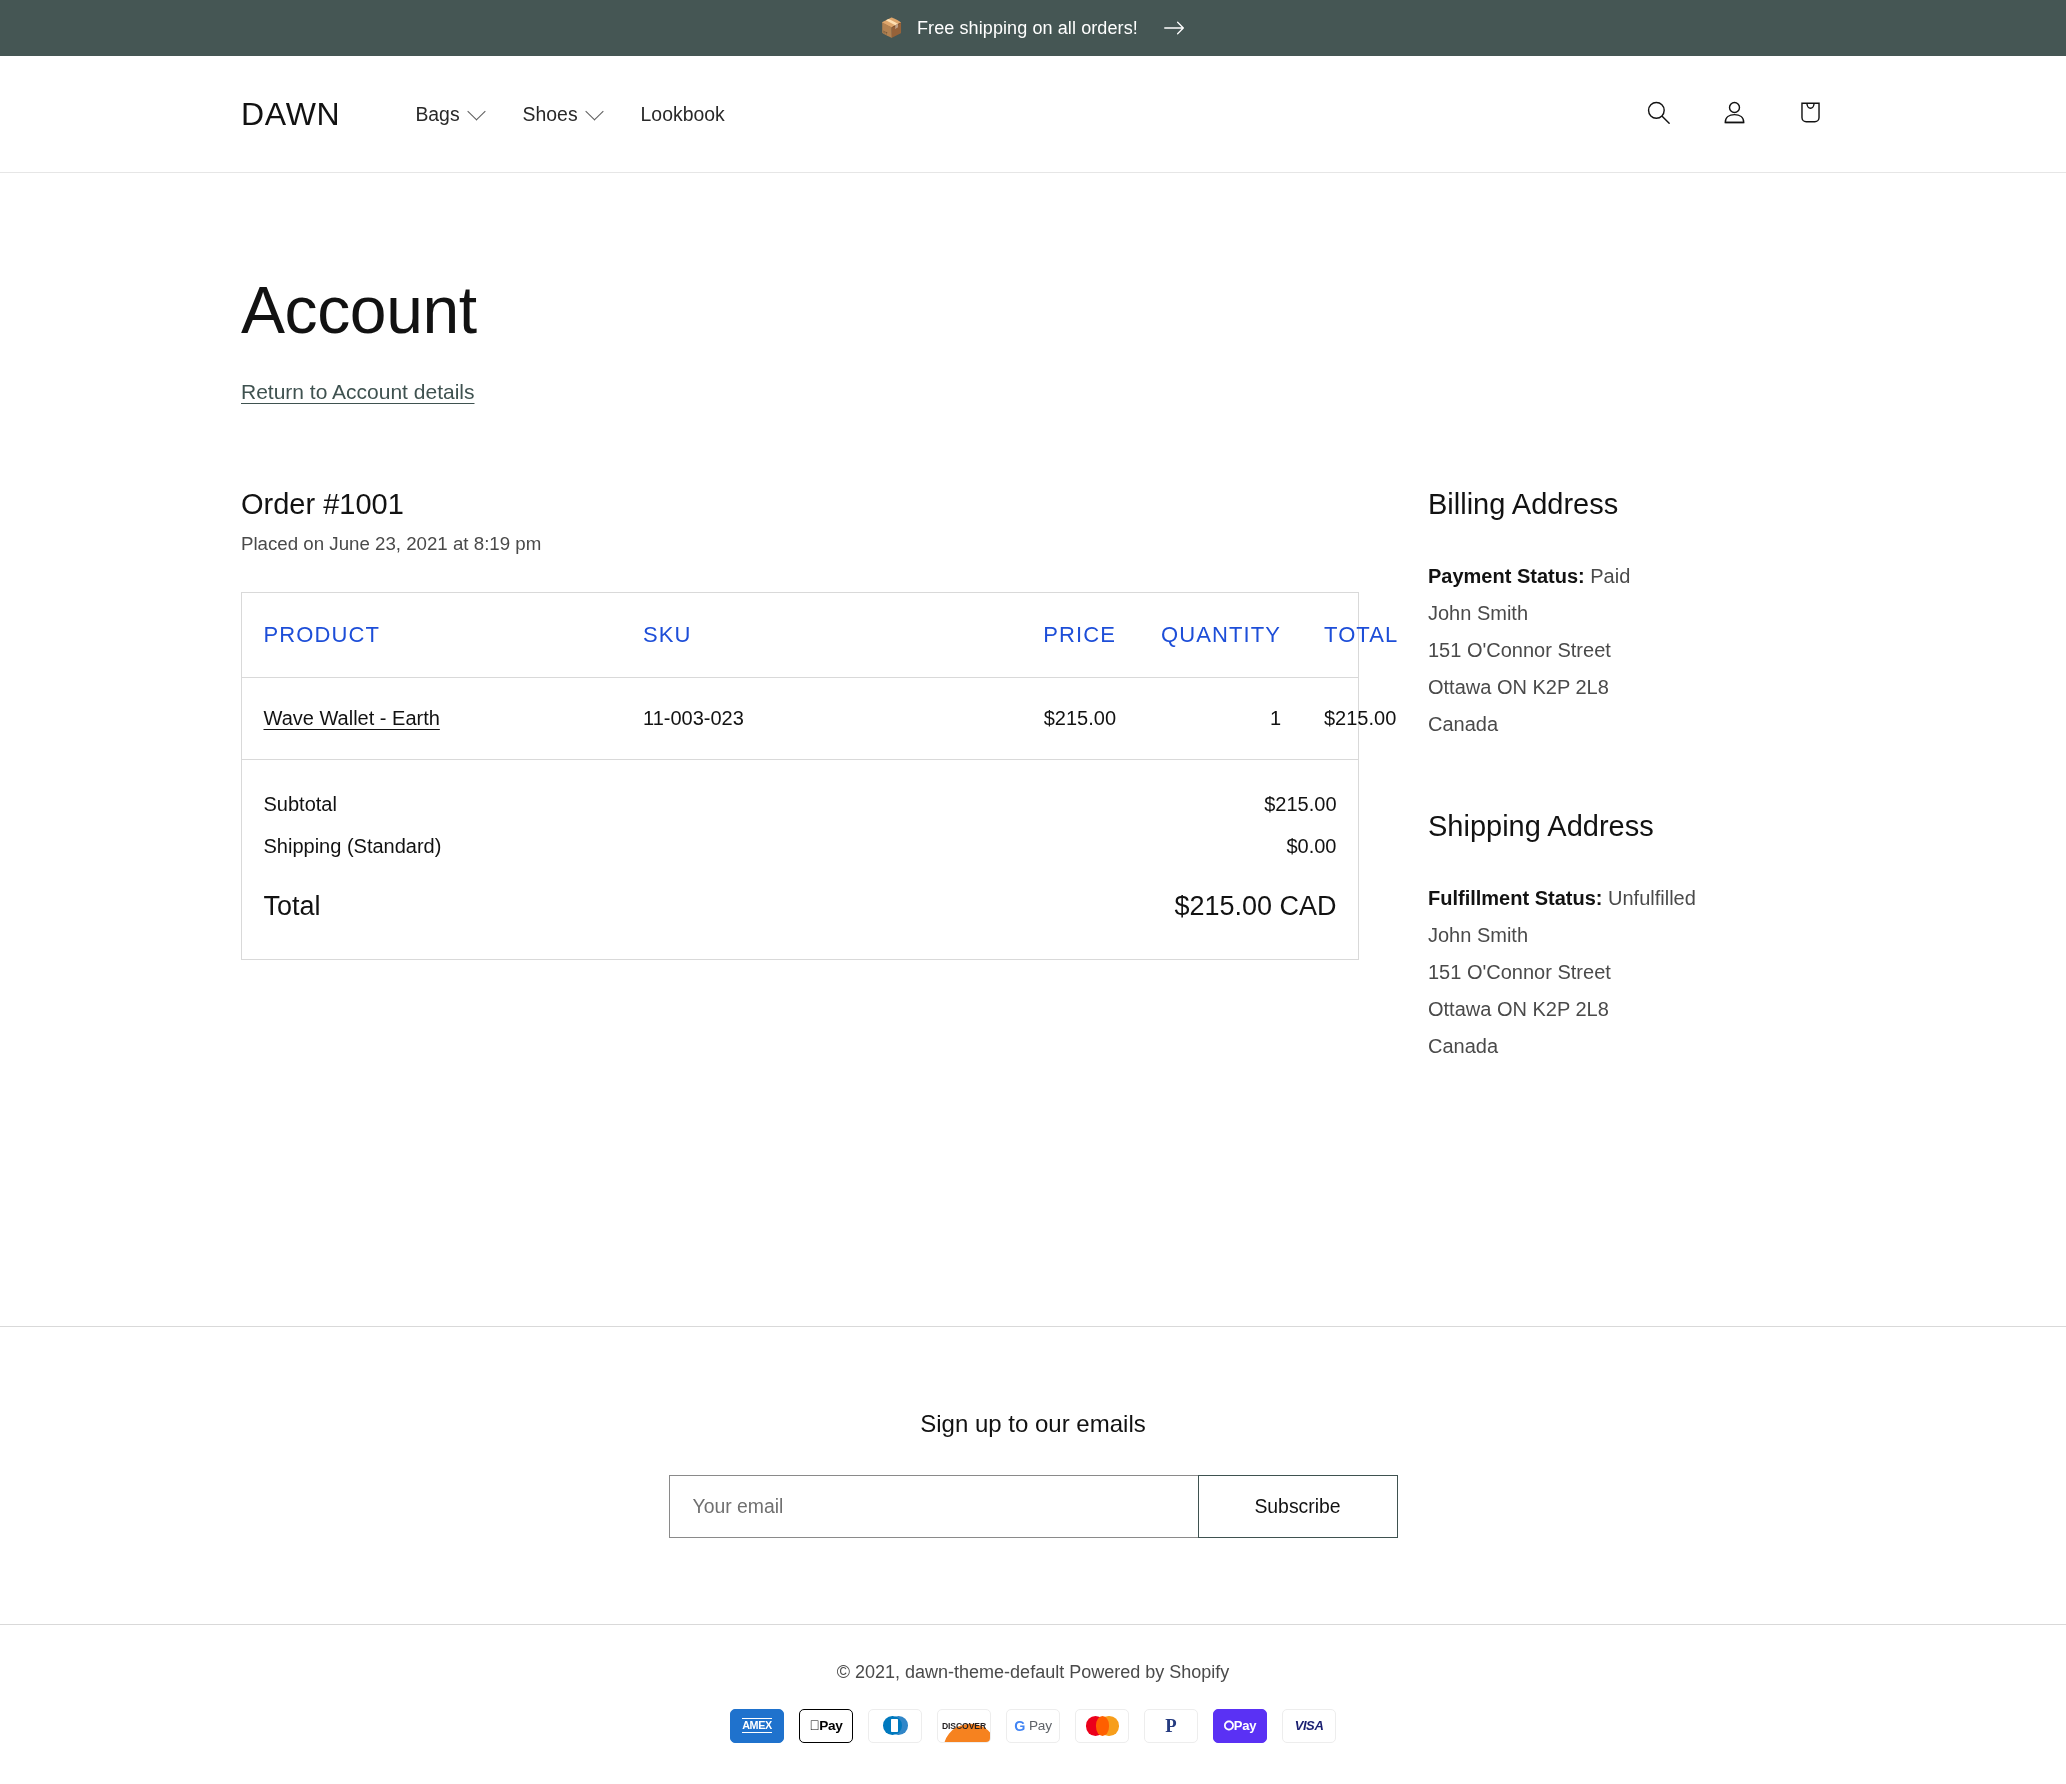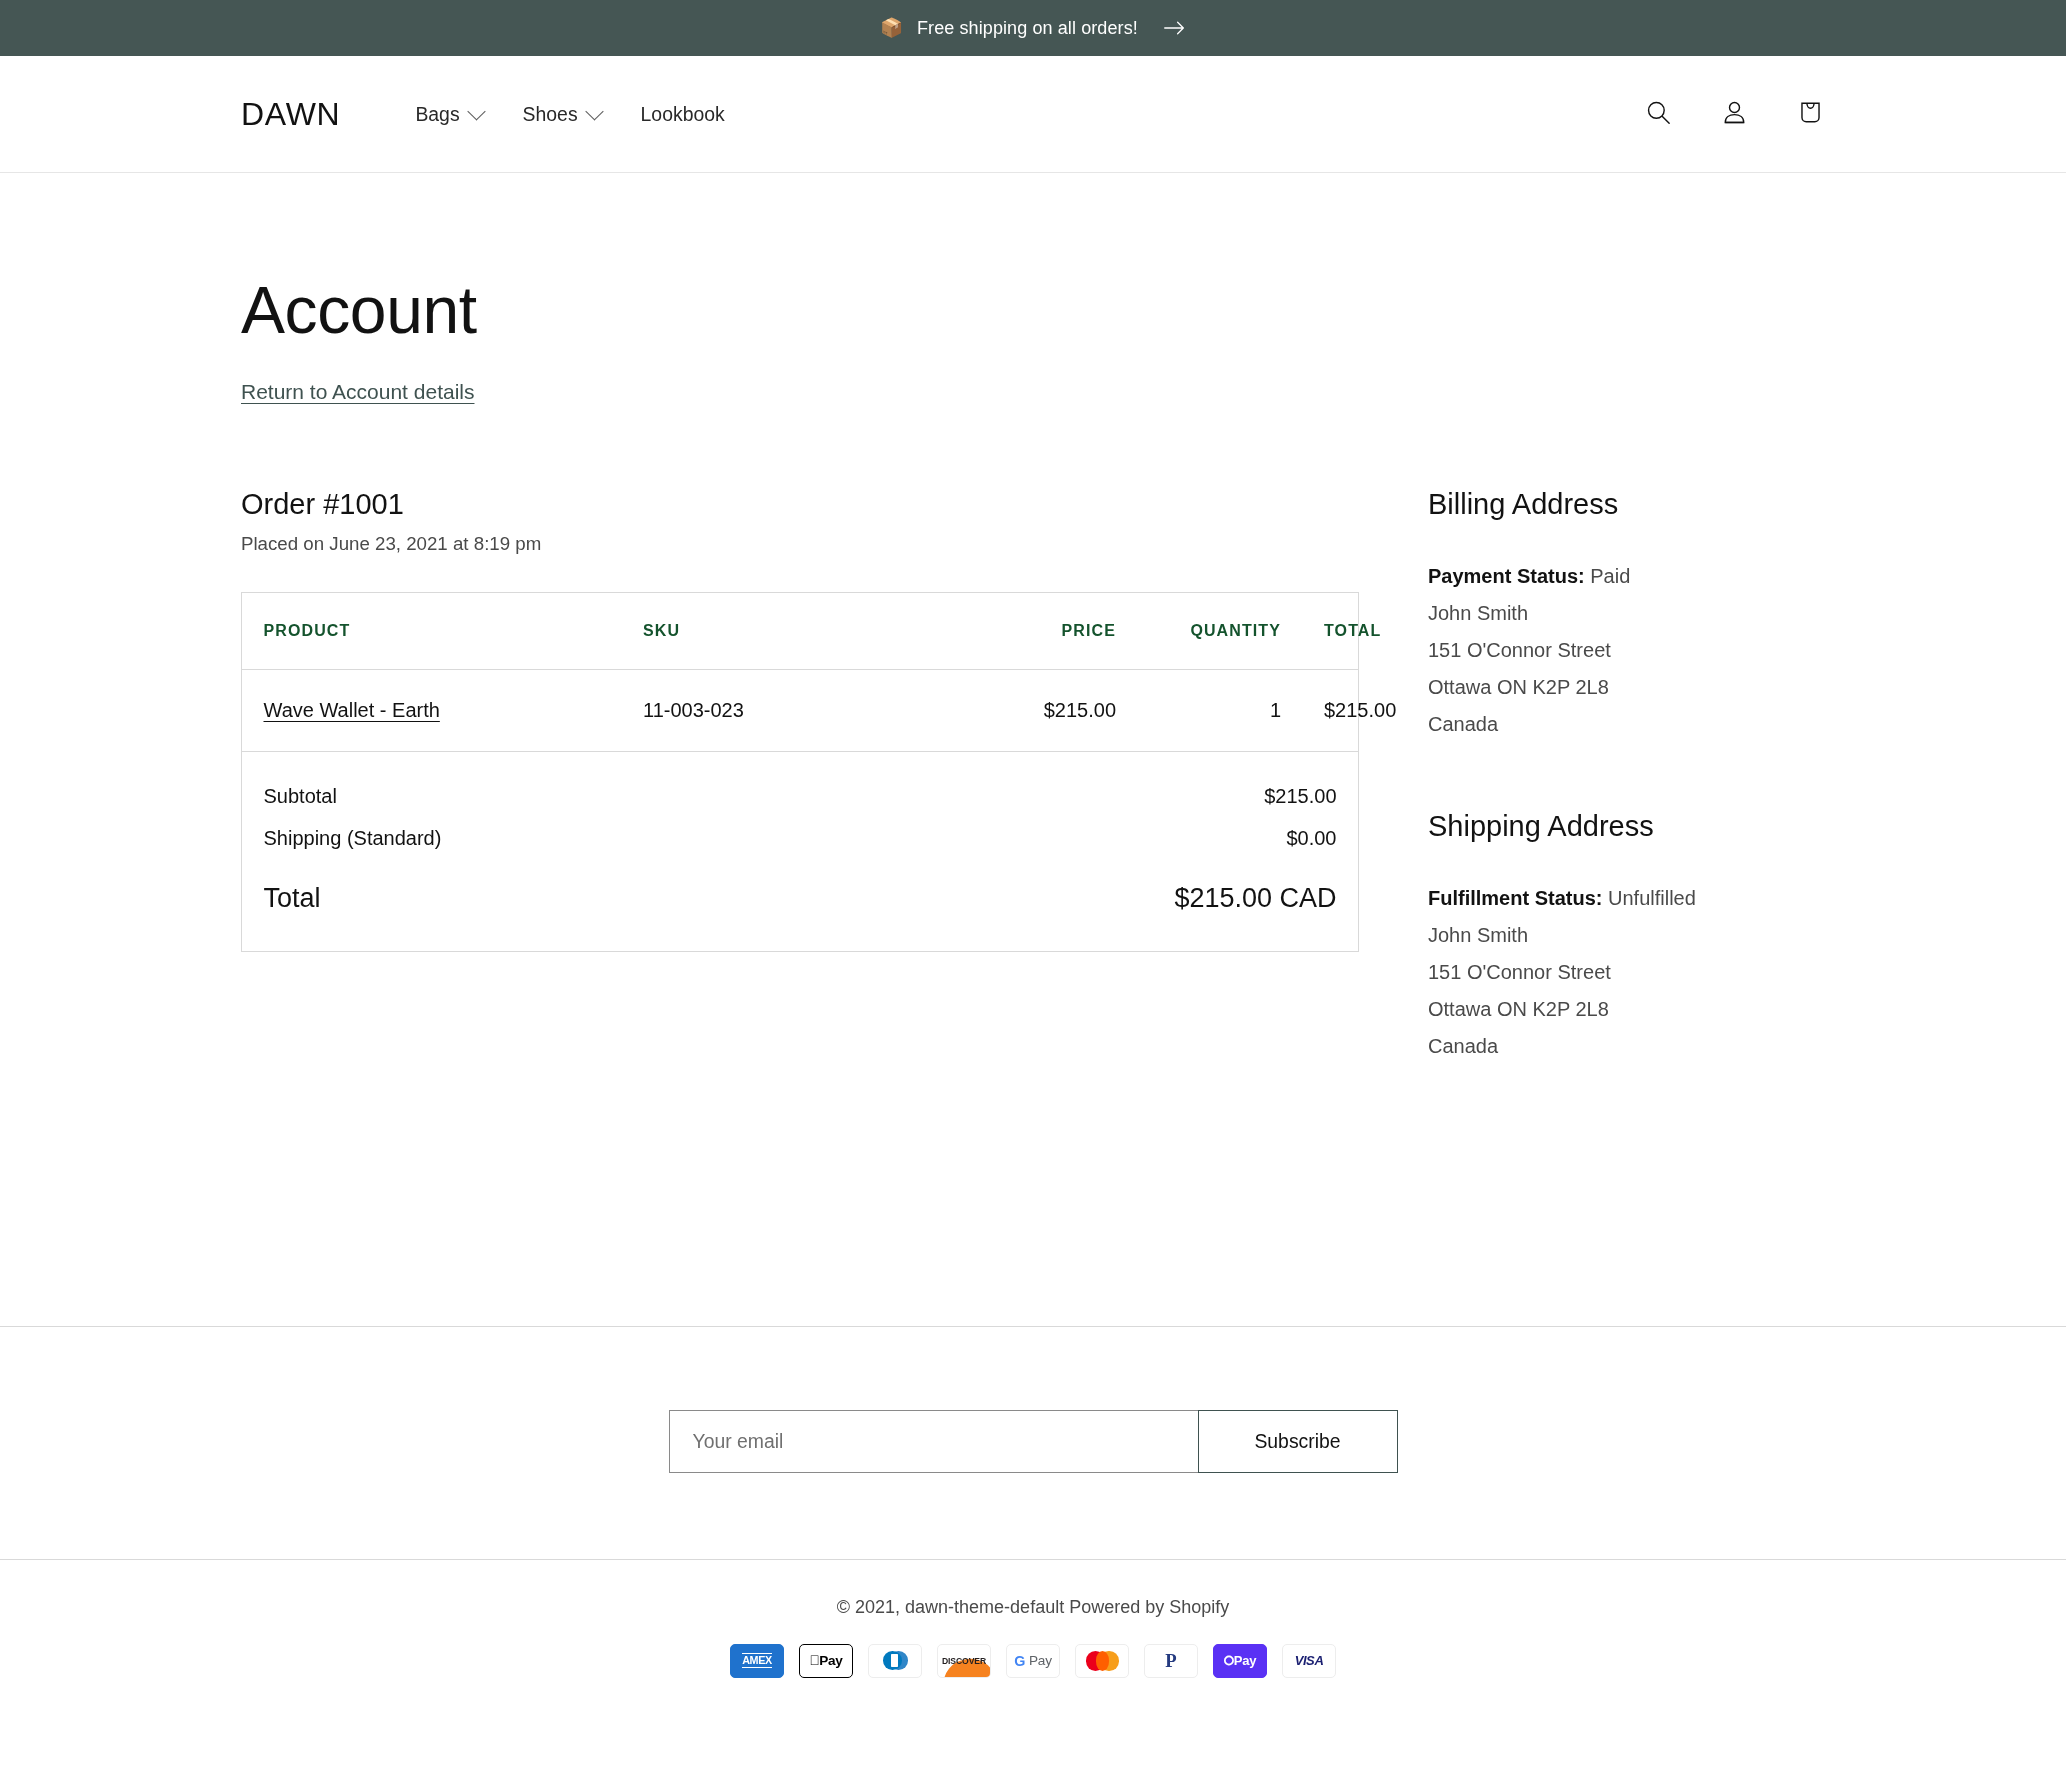--- a/index.html
+++ b/index.html
@@ -136,24 +136,24 @@
 
   
   .order-table {
     width: 100%;
     border-collapse: collapse;
     margin-top: 37px;
     border: 0.7px solid #d9d9d9;
     table-layout: fixed;
   }
   .order-table th {
-    font-size: 16px;
-    font-weight: 700;
+    font-size: 22px;
+    font-weight: 400;
     letter-spacing: 1.1px;
-    color: #14532d;
+    color: #1d4ed8;
     text-transform: uppercase;
     padding: 29px 21.5px;
     border-bottom: 0.7px solid #d9d9d9;
     text-align: right;
   }
   .order-table th.c-product,
   .order-table th.c-sku { text-align: left; }
   .order-table td {
     font-size: 20px;
     padding: 29px 21.5px;
@@ -456,20 +456,21 @@
           <div class="addr-line">Canada</div>
         </div>
       </div>
 
     </aside>
   </div>
 </main>
 
 <div class="newsletter-sep"></div>
 <section class="newsletter">
+  <h2>Sign up to our emails</h2>
   <form class="newsletter-form">
     <input class="email-input" type="email" placeholder="Your email" style="">
     <button class="subscribe-btn" type="submit">Subscribe</button>
   </form>
 </section>
 
 <div class="footer-sep"></div>
 <footer class="footer-bottom">
   <div class="copyright">© 2021, dawn-theme-default Powered by Shopify</div>
   <div class="pay-icons">

